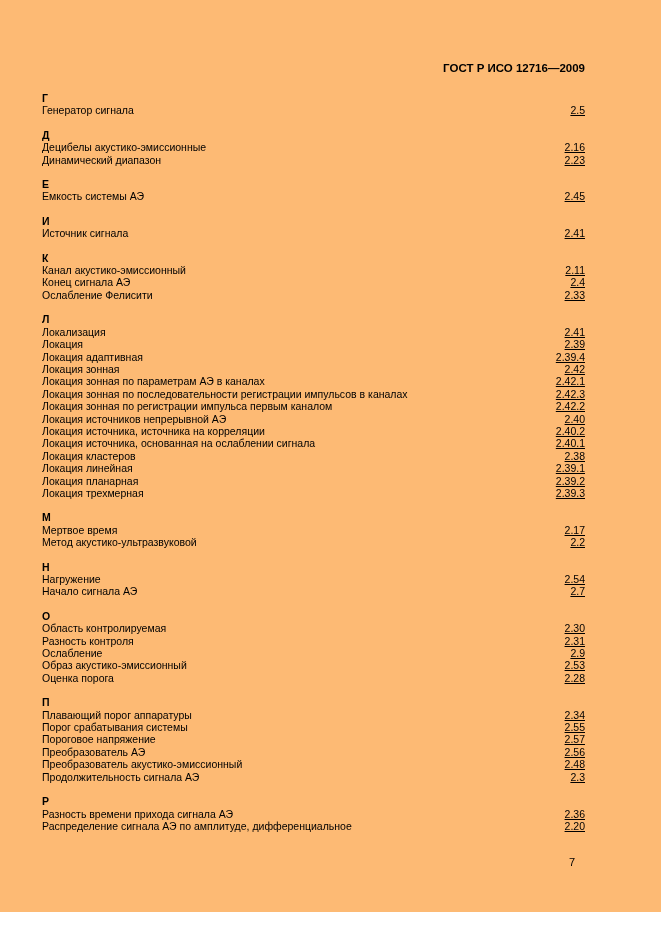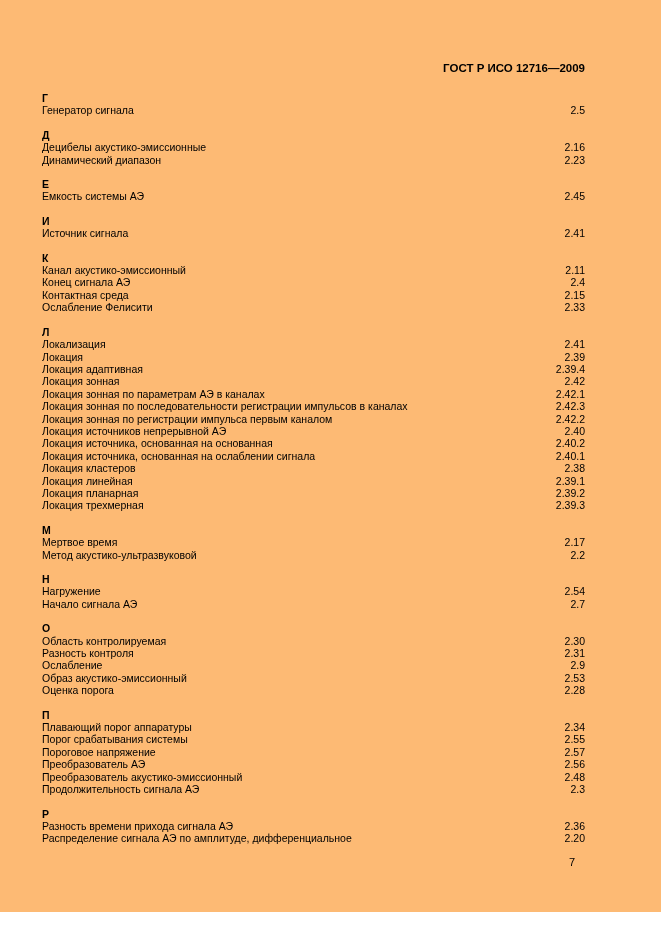--- a/index.html
+++ b/index.html
@@ -50,20 +50,21 @@
     font-size: 10.5px;
     line-height: 12.4px;
   }
   .entry .term {
     white-space: nowrap;
     overflow: hidden;
     padding-right: 8px;
   }
   .entry .ref {
     white-space: nowrap;
+    text-decoration: underline;
   }
   .footer {
     position: absolute;
     top: 856px;
     right: 86px;
     font-size: 11px;
     line-height: 13px;
   }
 </style>
 </head>
@@ -110,24 +111,20 @@
         <div class="letter">К</div>
         <div class="entry">
           <span class="term">Канал акустико-эмиссионный</span>
           <span class="ref">2.11</span>
         </div>
         <div class="entry">
           <span class="term">Конец сигнала АЭ</span>
           <span class="ref">2.4</span>
         </div>
         <div class="entry">
-          <span class="term">Контактная среда</span>
-          <span class="ref">2.15</span>
-        </div>
-        <div class="entry">
           <span class="term">Ослабление Фелисити</span>
           <span class="ref">2.33</span>
         </div>
       </div>
       <div class="section">
         <div class="letter">Л</div>
         <div class="entry">
           <span class="term">Локализация</span>
           <span class="ref">2.41</span>
         </div>
@@ -153,21 +150,21 @@
         </div>
         <div class="entry">
           <span class="term">Локация зонная по регистрации импульса первым каналом</span>
           <span class="ref">2.42.2</span>
         </div>
         <div class="entry">
           <span class="term">Локация источников непрерывной АЭ</span>
           <span class="ref">2.40</span>
         </div>
         <div class="entry">
-          <span class="term">Локация источника, основанная на основанная</span>
+          <span class="term">Локация источника, источника на корреляции</span>
           <span class="ref">2.40.2</span>
         </div>
         <div class="entry">
           <span class="term">Локация источника, основанная на ослаблении сигнала</span>
           <span class="ref">2.40.1</span>
         </div>
         <div class="entry">
           <span class="term">Локация кластеров</span>
           <span class="ref">2.38</span>
         </div>

